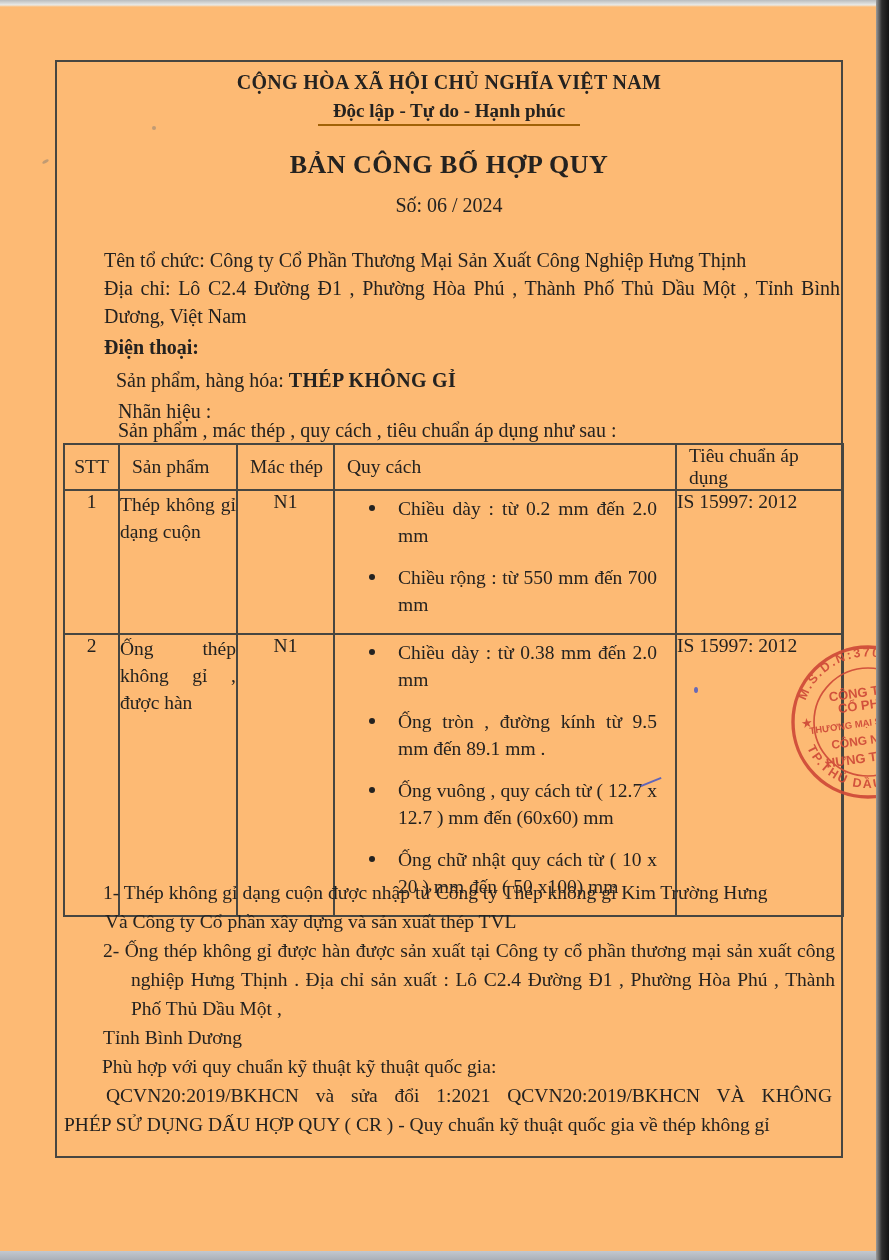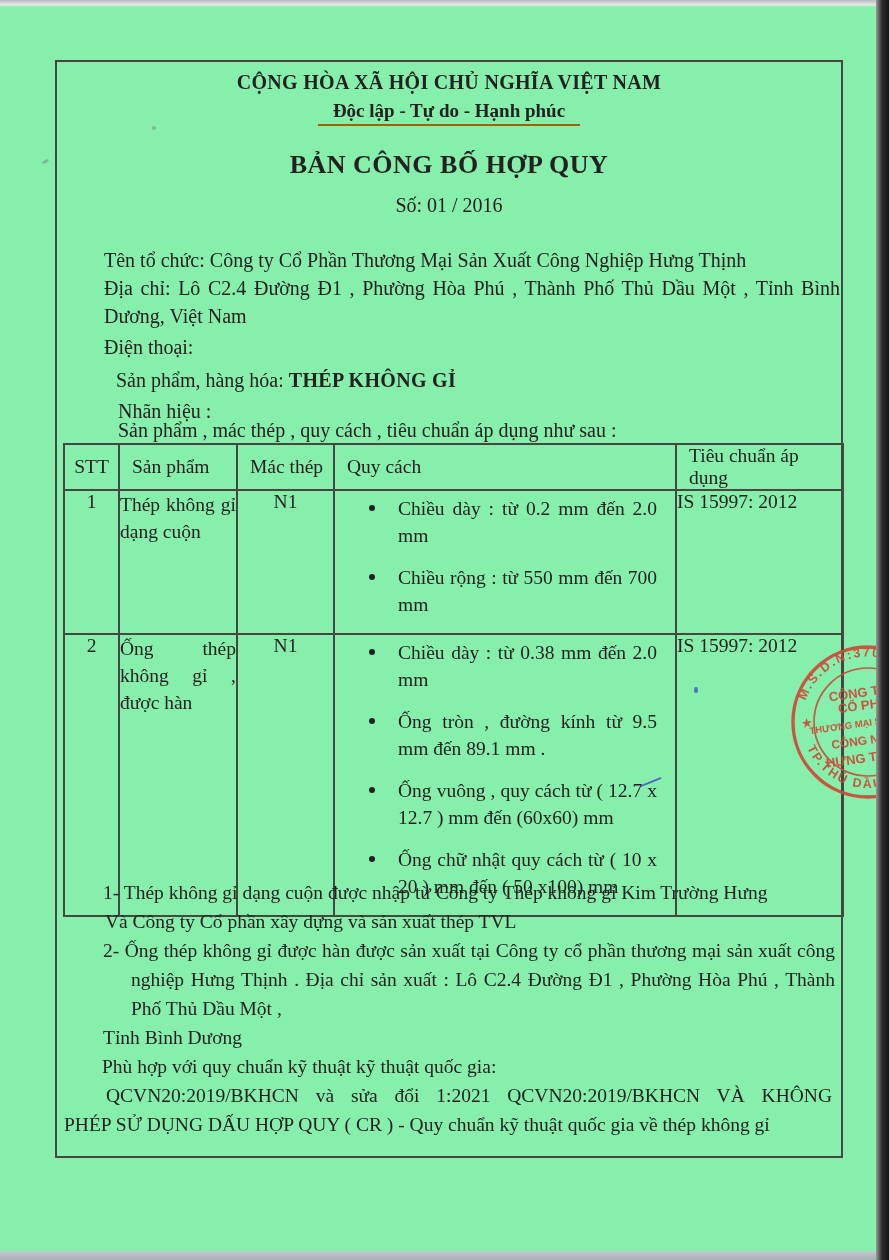--- a/index.html
+++ b/index.html
@@ -1,18 +1,18 @@
 <!DOCTYPE html>
 <html><head>
 <meta charset="utf-8">
 <style>
   html,body { margin:0; padding:0; background:#d9d9d9; }
   .page {
     position:relative; width:889px; height:1260px; margin:0 auto;
-    background:#86efac; overflow:hidden;
+    background:#fdba74; overflow:hidden;
     font-family:"Liberation Serif","DejaVu Serif",serif;
     color:#242220;
   }
 
   
   .scan-top    { position:absolute; left:0; top:0; width:100%; height:7px;
                  background:linear-gradient(to bottom,#b9bcbe,#e9e9e6 70%,rgba(255,255,255,0)); z-index:28; }
   .scan-right  { position:absolute; right:0; top:0; width:13px; height:100%;
                  background:linear-gradient(to right,#9b9b9b,#2e2e2e 45%,#141414); z-index:30; }
   .scan-bottom { position:absolute; left:0; top:1251px; width:878px; height:9px;
@@ -31,21 +31,21 @@
   .motto-wrap { top:100px; }
   .motto-wrap span { font-size:19px; font-weight:bold; display:inline-block;
                      padding:0 15px 2px; border-bottom:2px solid #a16207; }
   .doc-title { top:150px; font-size:26px; font-weight:bold; letter-spacing:.5px; }
   .doc-no    { top:194px; font-size:20px; }
 
   
   .para { position:absolute; font-size:20px; line-height:28px; }
   #org     { left:104px; top:226px; width:742px; }
   #addr    { left:104px; top:254px; width:736px; text-align:justify; }
-  #phone   { left:104px; top:313px; }
+  #phone   { left:104px; top:313px;font-weight:bold; }
   #product { left:116px; top:346px; }
   #product b { letter-spacing:.3px; }
   #brand   { left:118px; top:377px; }
   #intro   { left:118px; top:396px; }
 
   
   table.spec { position:absolute; left:63px; top:443px; width:779px;
                border-collapse:collapse; table-layout:fixed; font-size:19.5px; }
   table.spec th, table.spec td { border:2px solid #474641; vertical-align:top;
                font-weight:normal; padding:0; }
@@ -86,21 +86,21 @@
 
 <div class="page">
 
   <div class="frame"></div>
 
   <div class="center-line nat">CỘNG HÒA XÃ HỘI CHỦ NGHĨA VIỆT NAM</div>
   <div class="center-line motto-wrap">
     <span>Độc lập - Tự do - Hạnh phúc</span>
   </div>
   <div class="center-line doc-title">BẢN CÔNG BỐ HỢP QUY</div>
-  <div class="center-line doc-no">Số: 01 / 2016</div>
+  <div class="center-line doc-no">Số: 06 / 2024</div>
 
   <p class="para" id="org">Tên tổ chức: Công ty Cổ Phần Thương Mại Sản Xuất Công Nghiệp Hưng Thịnh</p>
   <p class="para" id="addr">Địa chỉ: Lô C2.4 Đường Đ1 , Phường Hòa Phú , Thành Phố Thủ Dầu Một , Tỉnh Bình Dương, Việt Nam</p>
   <p class="para" id="phone">Điện thoại:</p>
   <p class="para" id="product"><span>Sản phẩm, hàng hóa: </span><b>THÉP KHÔNG GỈ</b></p>
   <p class="para" id="brand">Nhãn hiệu :</p>
   <p class="para" id="intro">Sản phẩm , mác thép , quy cách , tiêu chuẩn áp dụng như sau :</p>
 
   <table class="spec">
     <colgroup>

